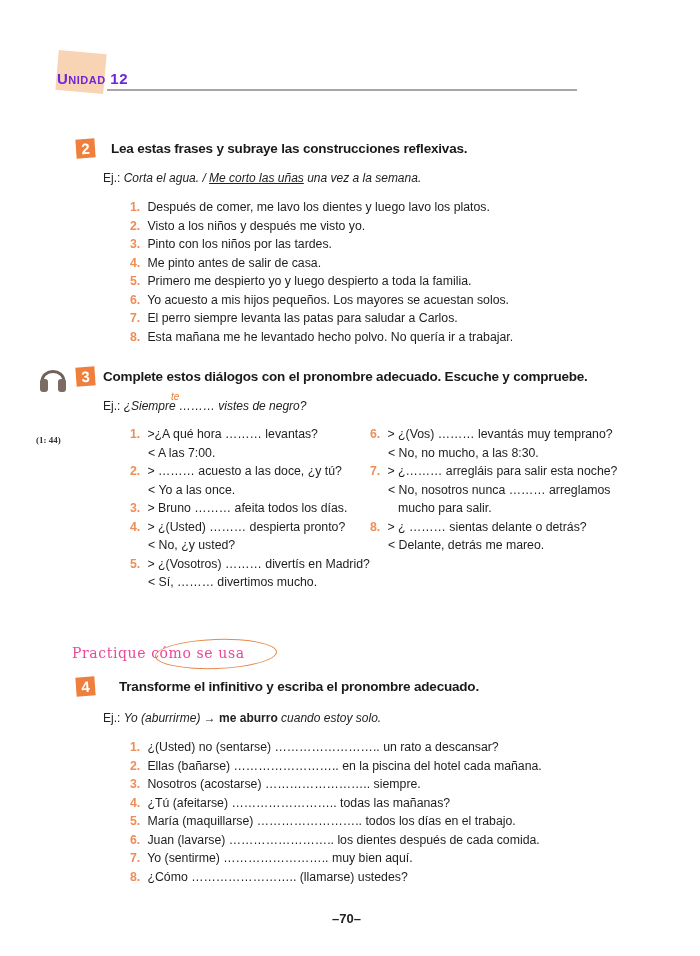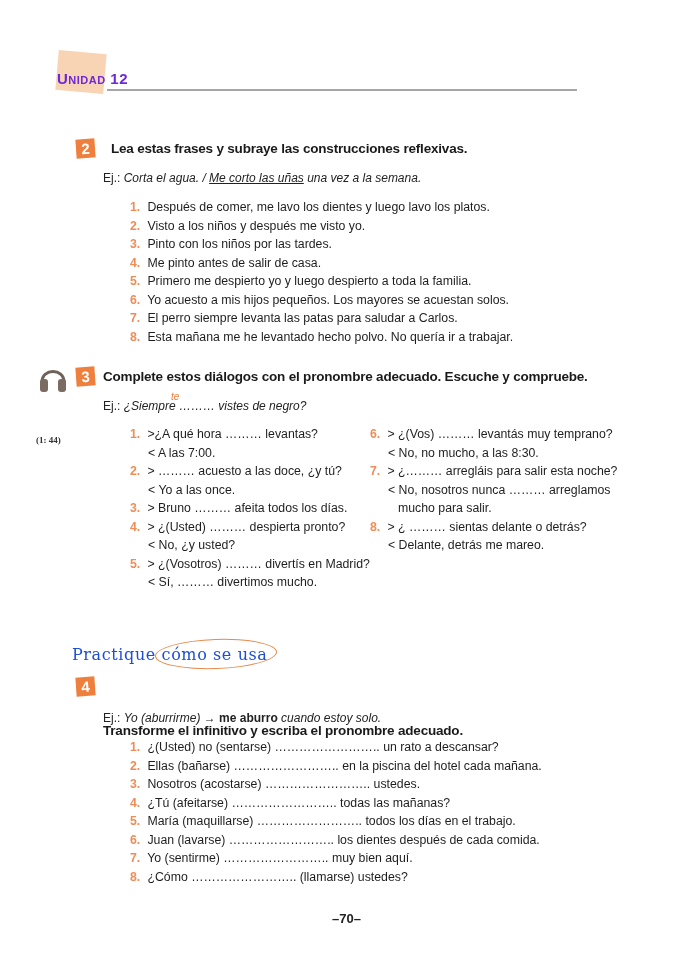--- a/index.html
+++ b/index.html
@@ -22,21 +22,21 @@
   .ul { text-decoration: underline; }
   .list { position: absolute; font-size: 12.3px; line-height: 18.5px; margin-left: 27px; }
   .list .row { white-space: nowrap; }
   .n { color: #ef8d57; font-weight: bold; display: inline-block; width: 14px; }
   .indent { padding-left: 18px; }
   .indent2 { padding-left: 28px; }
   .headphones { position: absolute; left: 38px; top: 362px; width: 30px; height: 32px; }
   .track { position: absolute; left: 36px; top: 397px; font-size: 9px; font-family: "Liberation Serif", serif; font-weight: bold; color: #333; margin-top: 38px; }
   .te { position: absolute; color: #ef7f3c; font-size: 10px; font-style: italic; }
   .practice { position: absolute; left: 72px; top: 645px; font-family: "DejaVu Serif", serif;
-              font-size: 16px; color: #1d4ed8; letter-spacing: 0.6px; }
+              font-size: 14px; color: #ec4899; letter-spacing: 0.6px; }
   .practice-oval { position: absolute; left: 155px; top: 639px; width: 120px; height: 28px;
                    border: 1.5px solid #e8884a; border-radius: 50%; transform: rotate(-2deg); }
   .page-num { position: absolute; left: 332px; top: 911px; font-size: 13px; color: #222; font-weight: bold; }
 </style>
 </head>
 <body>
 
 <div class="unit-header">
   <div class="unit-square"></div>
   <div class="unit-label">Unidad 12</div>
@@ -98,32 +98,32 @@
   <div class="row indent">&lt; Delante, detrás me mareo.</div>
 </div>
 
 <div class="practice-oval"></div>
 <div class="practice">
   <span>Practique</span>
   <span>cómo se usa</span>
 </div>
 
 <div class="ex-num" style="left:76px; top:677px;">4</div>
-<div class="ex-title" style="left:103px; top:679px;margin-top:44px;">Transforme el infinitivo y escriba el pronombre adecuado.</div>
+<div class="ex-title" style="left:119px; top:679px;">Transforme el infinitivo y escriba el pronombre adecuado.</div>
 <div class="example" style="left:103px; top:711px;">
   <span>Ej.:</span>
   <i>Yo (aburrirme)</i>
   <span>→</span>
   <b>me aburro</b>
   <i>cuando estoy solo.</i>
 </div>
 <div class="list" style="left:103px; top:738px;">
   <div class="row"><span class="n">1.</span> <span>¿(Usted) no (sentarse)  ……………………..  un rato a descansar?</span></div>
   <div class="row"><span class="n">2.</span> <span>Ellas (bañarse)  ……………………..  en la piscina del hotel cada mañana.</span></div>
-  <div class="row"><span class="n">3.</span> <span>Nosotros (acostarse) ……………………..  ustedes.</span></div>
+  <div class="row"><span class="n">3.</span> <span>Nosotros (acostarse) ……………………..  siempre.</span></div>
   <div class="row"><span class="n">4.</span> <span>¿Tú (afeitarse) ……………………..  todas las mañanas?</span></div>
   <div class="row"><span class="n">5.</span> <span>María (maquillarse) ……………………..  todos los días en el trabajo.</span></div>
   <div class="row"><span class="n">6.</span> <span>Juan (lavarse) ……………………..  los dientes después de cada comida.</span></div>
   <div class="row"><span class="n">7.</span> <span>Yo (sentirme) ……………………..  muy bien aquí.</span></div>
   <div class="row"><span class="n">8.</span> <span>¿Cómo …………………….. (llamarse) ustedes?</span></div>
 </div>
 
 <div class="page-num">–70–</div>
 
 </body></html>

